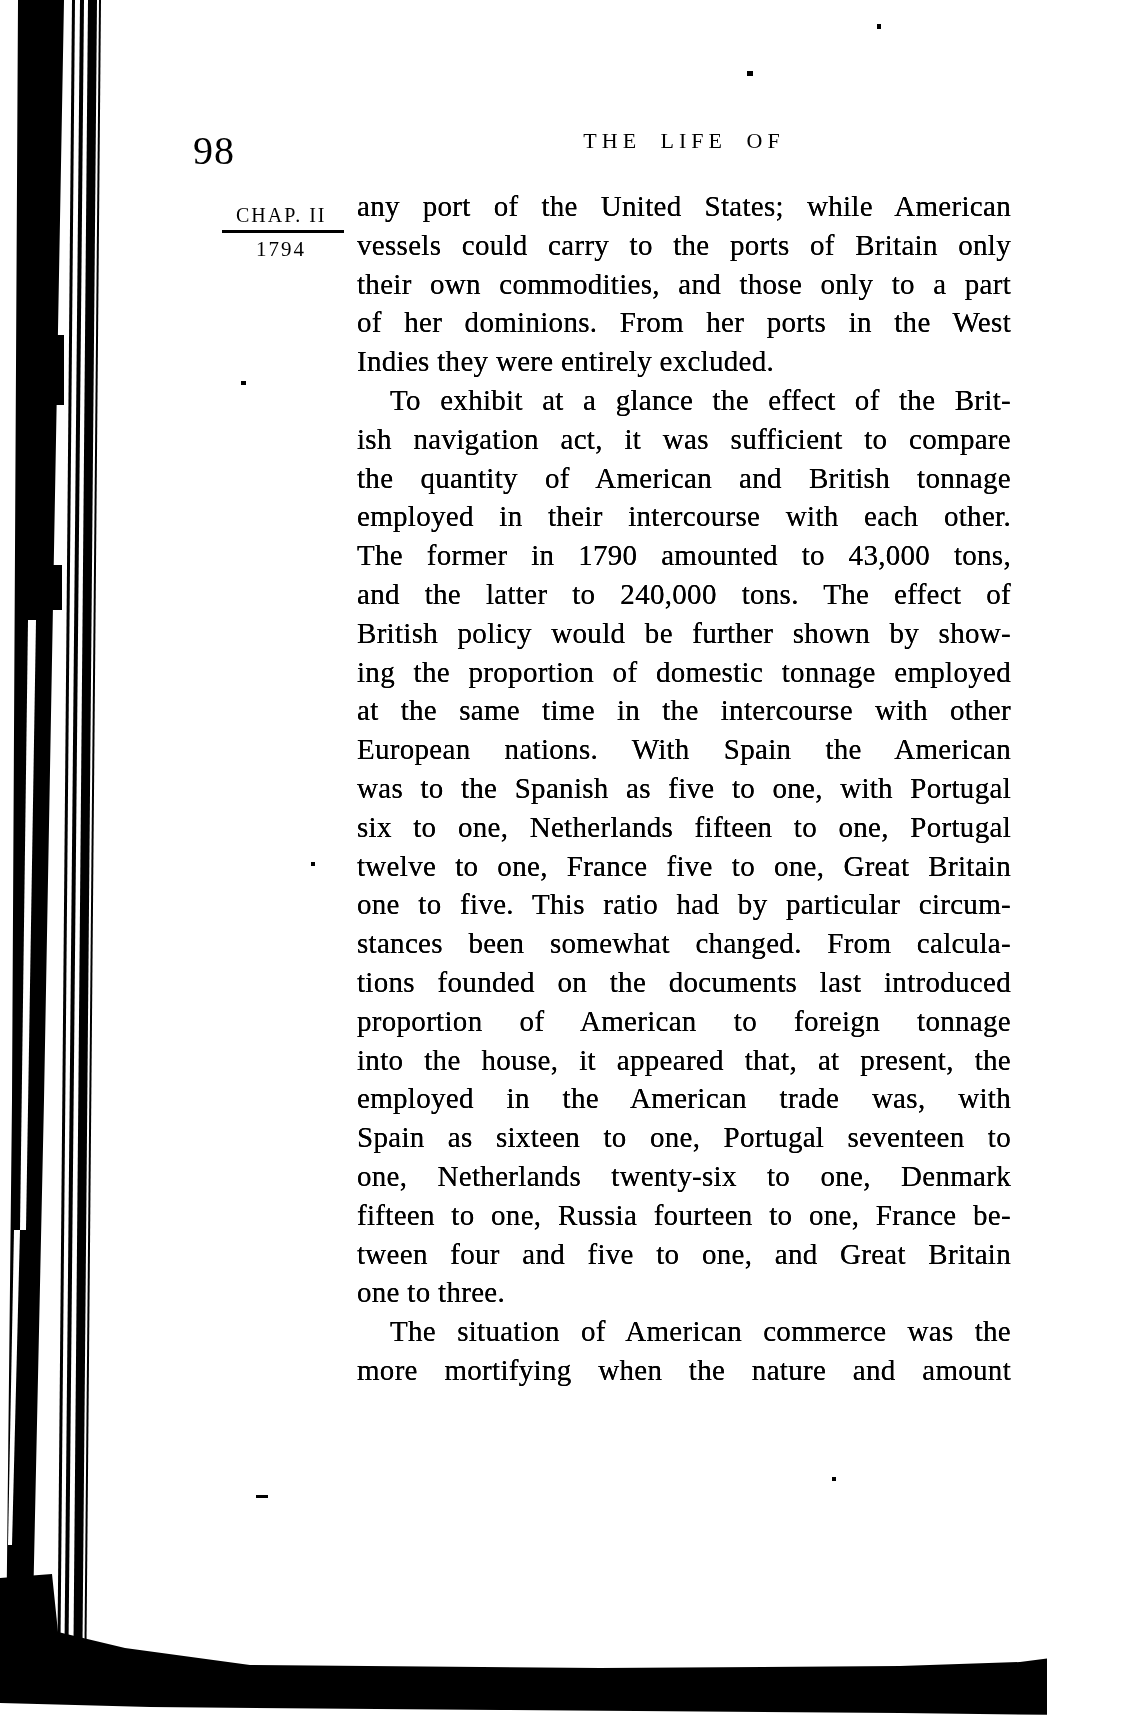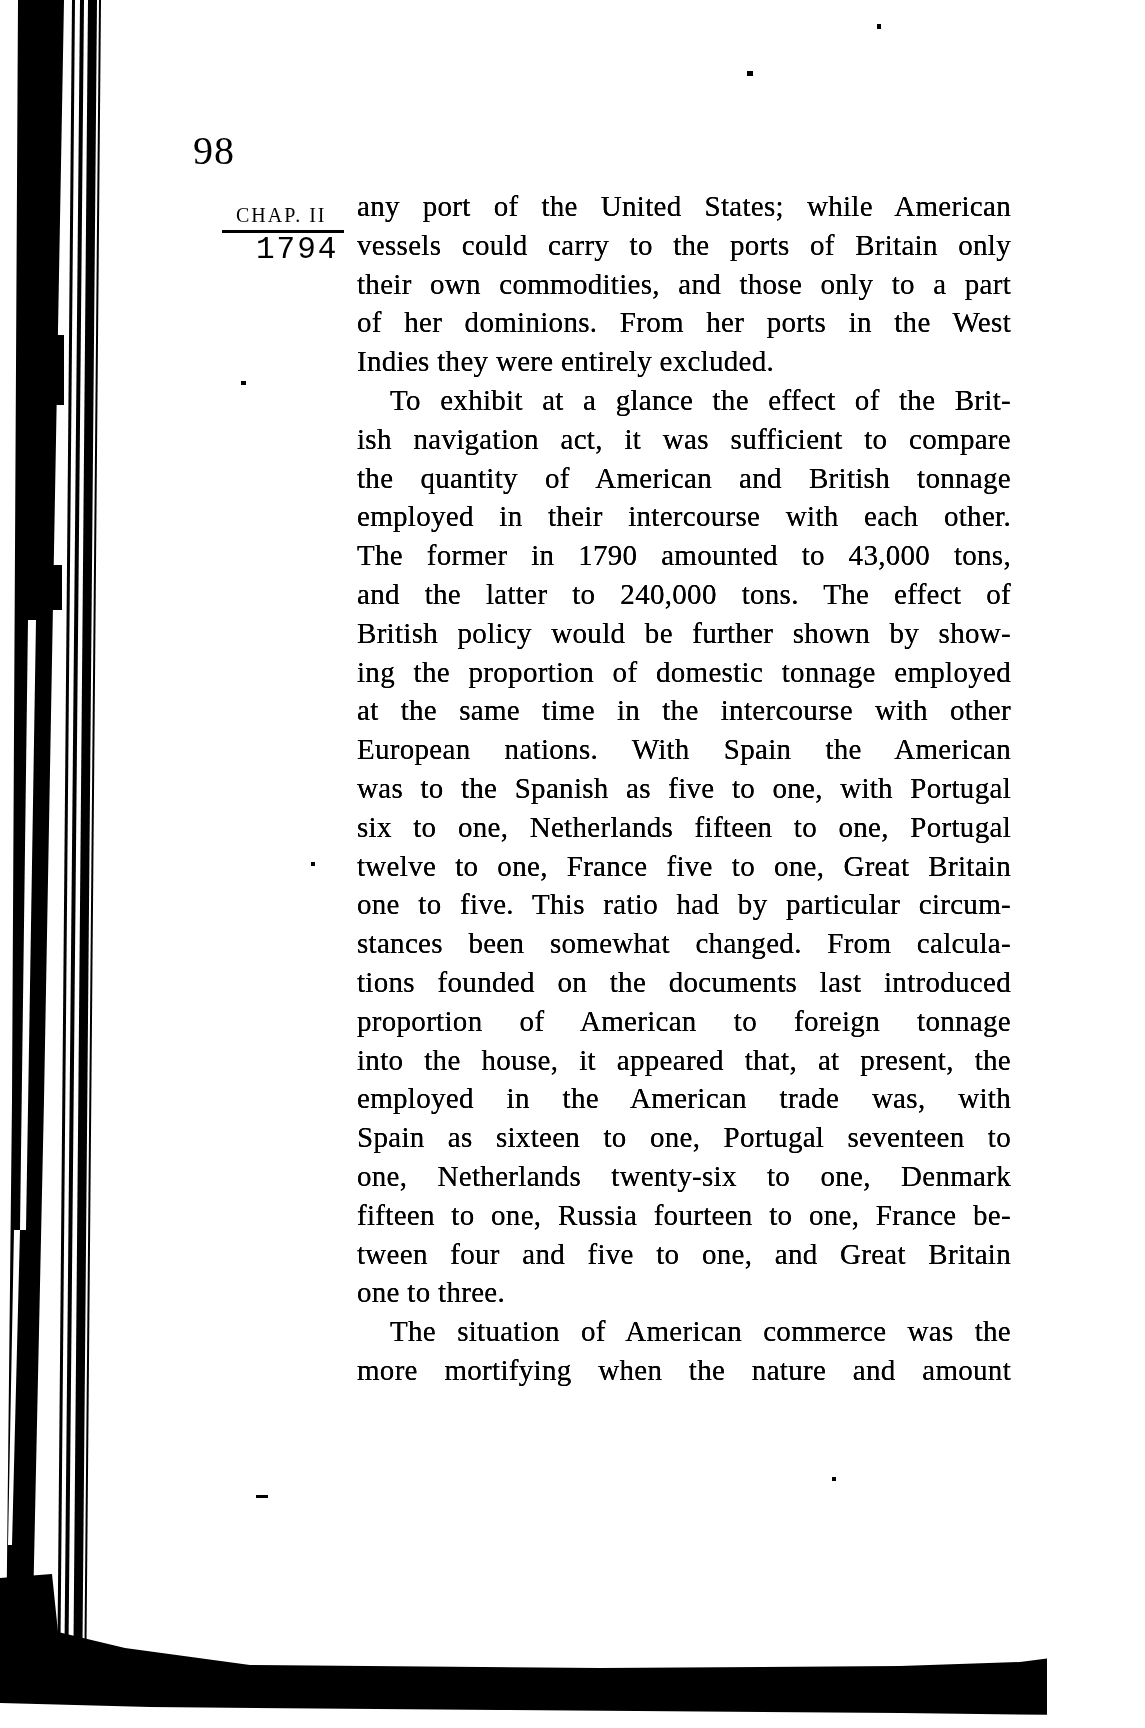--- a/index.html
+++ b/index.html
@@ -21,39 +21,40 @@
   .chapter-label {
     position:absolute; left:236px; top:197px;
     font-size:20px; line-height:20px; letter-spacing:2px;margin-top:8px;
   }
   .margin-rule {
     position:absolute; left:222px; top:230px; width:122px; height:3px;
     background:#000;
   }
   .year-label {
     position:absolute; left:256px; top:236px;
-    font-size:31px; line-height:27px; letter-spacing:2px;font-family:Liberation Mono, monospace;
+    font-size:21px; line-height:27px; letter-spacing:2px;
   }
   .body-text {
     position:absolute; left:357px; top:187px; width:654px;
     font-size:29px; line-height:38.8px; letter-spacing:0.3px;
     text-shadow:0 0 0.6px #000;
   }
   .line { text-align:justify; text-align-last:justify; }
   .line.para-end { text-align-last:left; }
   .line.indent { text-indent:33px; }
   .artifact { position:absolute; pointer-events:none; }
   .speck { position:absolute; background:#000; }
 </style>
 </head>
 <body>
 
 <div class="page">
 
   <div class="page-number">98</div>
+  <div class="running-head">THE LIFE OF</div>
 
   <div class="chapter-label">CHAP. II</div>
   <div class="margin-rule"></div>
   <div class="year-label">1794</div>
 
   <div class="body-text">
       <div class="line">any port of the United States; while American</div>
       <div class="line">vessels could carry to the ports of Britain only</div>
       <div class="line">their own commodities, and those only to a part</div>
       <div class="line">of her dominions.  From her ports in the West</div>

